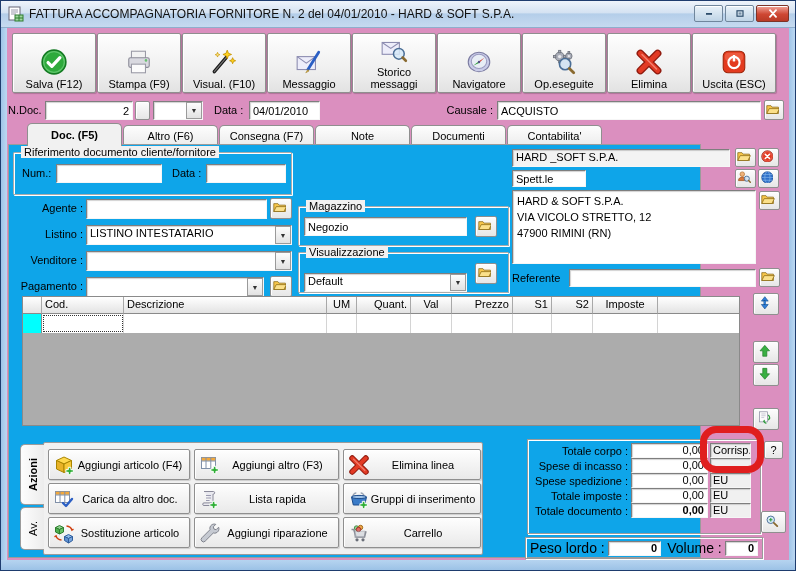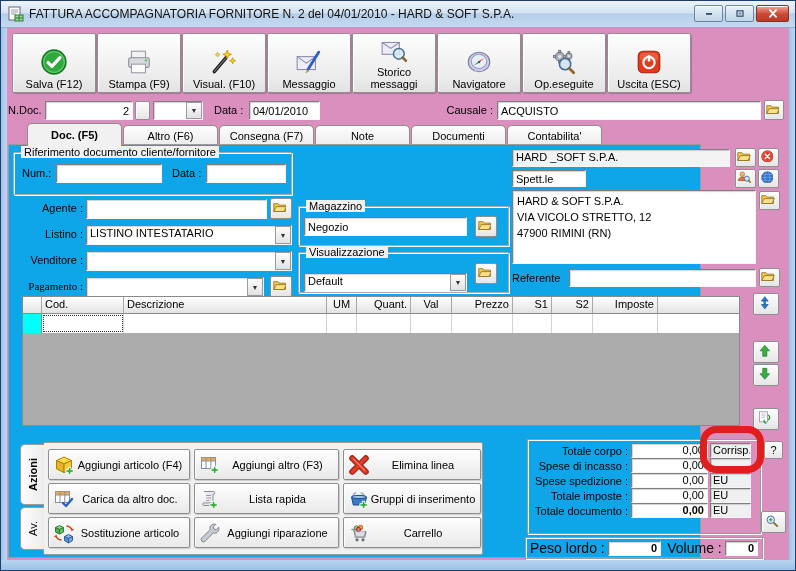--- a/index.html
+++ b/index.html
@@ -219,20 +219,28 @@
             </g>
             <circle cx="9" cy="8" r="1.6" fill="#E8E8EC"></circle>
             <circle cx="17.5" cy="7.5" r="1.1" fill="#E8E8EC"></circle>
             <circle cx="14" cy="15" r="5.2" fill="#CFE2F2" fill-opacity=".85" stroke="#4A6E96" stroke-width="1.5"></circle>
             <path d="M18 19l4 4" stroke="#8A6A30" stroke-width="2.6" stroke-linecap="round"></path>
           </svg></span>
         <span class="tblabel">Op.eseguite</span>
       </div>
       <div class="tbtn">
         <span class="tbicon"><svg viewBox="0 0 26 26">
+            <path d="M5 5 21 21M21 5 5 21" stroke="#8F1A0E" stroke-width="7" stroke-linecap="round"></path>
+            <path d="M5 5 21 21M21 5 5 21" stroke="#E23A24" stroke-width="4.6" stroke-linecap="round"></path>
+            <path d="M6.5 6 20 19.5" stroke="#F47F6E" stroke-width="1.4" stroke-linecap="round"></path>
+          </svg></span>
+        <span class="tblabel">Elimina</span>
+      </div>
+      <div class="tbtn">
+        <span class="tbicon"><svg viewBox="0 0 26 26">
             <rect x="3" y="3" width="20" height="20" rx="4.5" fill="#E33A1E" stroke="#9E2408"></rect>
             <rect x="4.5" y="4.5" width="17" height="7.5" rx="3.5" fill="#F0664A" opacity=".7"></rect>
             <circle cx="13" cy="13.5" r="5.2" fill="none" stroke="#fff" stroke-width="2"></circle>
             <rect x="11.9" y="6.5" width="2.2" height="6" fill="#fff"></rect>
           </svg></span>
         <span class="tblabel">Uscita (ESC)</span>
       </div>
     </div>
 
   <span class="lbl" style="left:7px;top:103px;">N.Doc. :</span>
@@ -286,21 +294,21 @@
       <span class="combo-val">LISTINO INTESTATARIO</span>
       <span class="combo-arrow">▼</span>
     </div>
 
     <span class="lbl r" style="left:6px;top:109px;width:68px;">Venditore :</span>
     <div class="combo" style="left:77px;top:106px;width:206px;height:20px;">
       <span class="combo-val"></span>
       <span class="combo-arrow">▼</span>
     </div>
 
-    <span class="lbl r" style="left:6px;top:135px;width:68px;font-family:Liberation Serif, serif;">Pagamento :</span>
+    <span class="lbl r" style="left:6px;top:135px;width:68px;">Pagamento :</span>
     <div class="combo" style="left:77px;top:132px;width:178px;height:20px;">
       <span class="combo-val"></span>
       <span class="combo-arrow">▼</span>
     </div>
     <span class="iconbtn" style="left:261px;top:131px;width:22px;height:21px;">
         <span style="width: 17px; height: 15px; display: inline-block;"><svg viewBox="0 0 18 16">
             <path d="M1 3.5 1 14 16.5 14 16.5 5.5 8 5.5 6.5 3.5Z" fill="#F7C64A" stroke="#8A6914"></path>
             <path d="M1 14 4.2 7.5 17.8 7.5 14.5 14Z" fill="#FBE08A" stroke="#8A6914"></path>
           </svg></span>
       </span>
@@ -384,21 +392,21 @@
       <div class="grow">
           <div class="gh" style="width: 19px;"></div>
           <div class="gh" style="width: 82px; text-align: left;">Cod.</div>
           <div class="gh" style="width: 203px; text-align: left;">Descrizione</div>
           <div class="gh" style="width: 30px; text-align: center;">UM</div>
           <div class="gh" style="width: 54px; text-align: right;">Quant.</div>
           <div class="gh" style="width: 41px; text-align: center;">Val</div>
           <div class="gh" style="width: 61px; text-align: right;">Prezzo</div>
           <div class="gh" style="width: 39px; text-align: right;">S1</div>
           <div class="gh" style="width: 41px; text-align: right;">S2</div>
-          <div class="gh" style="width: 65px; text-align: right;">Imposte</div>
+          <div class="gh" style="width: 65px; text-align: center;">Imposte</div>
           <div class="gh fill"></div>
         </div>
       <div class="grow">
           <div class="gc selcell" style="width: 19px;"></div>
           <div class="gc focuscell" style="width: 82px;"></div>
           <div class="gc" style="width: 203px;"></div>
           <div class="gc" style="width: 30px;"></div>
           <div class="gc" style="width: 54px;"></div>
           <div class="gc" style="width: 41px;"></div>
           <div class="gc" style="width: 61px;"></div>

